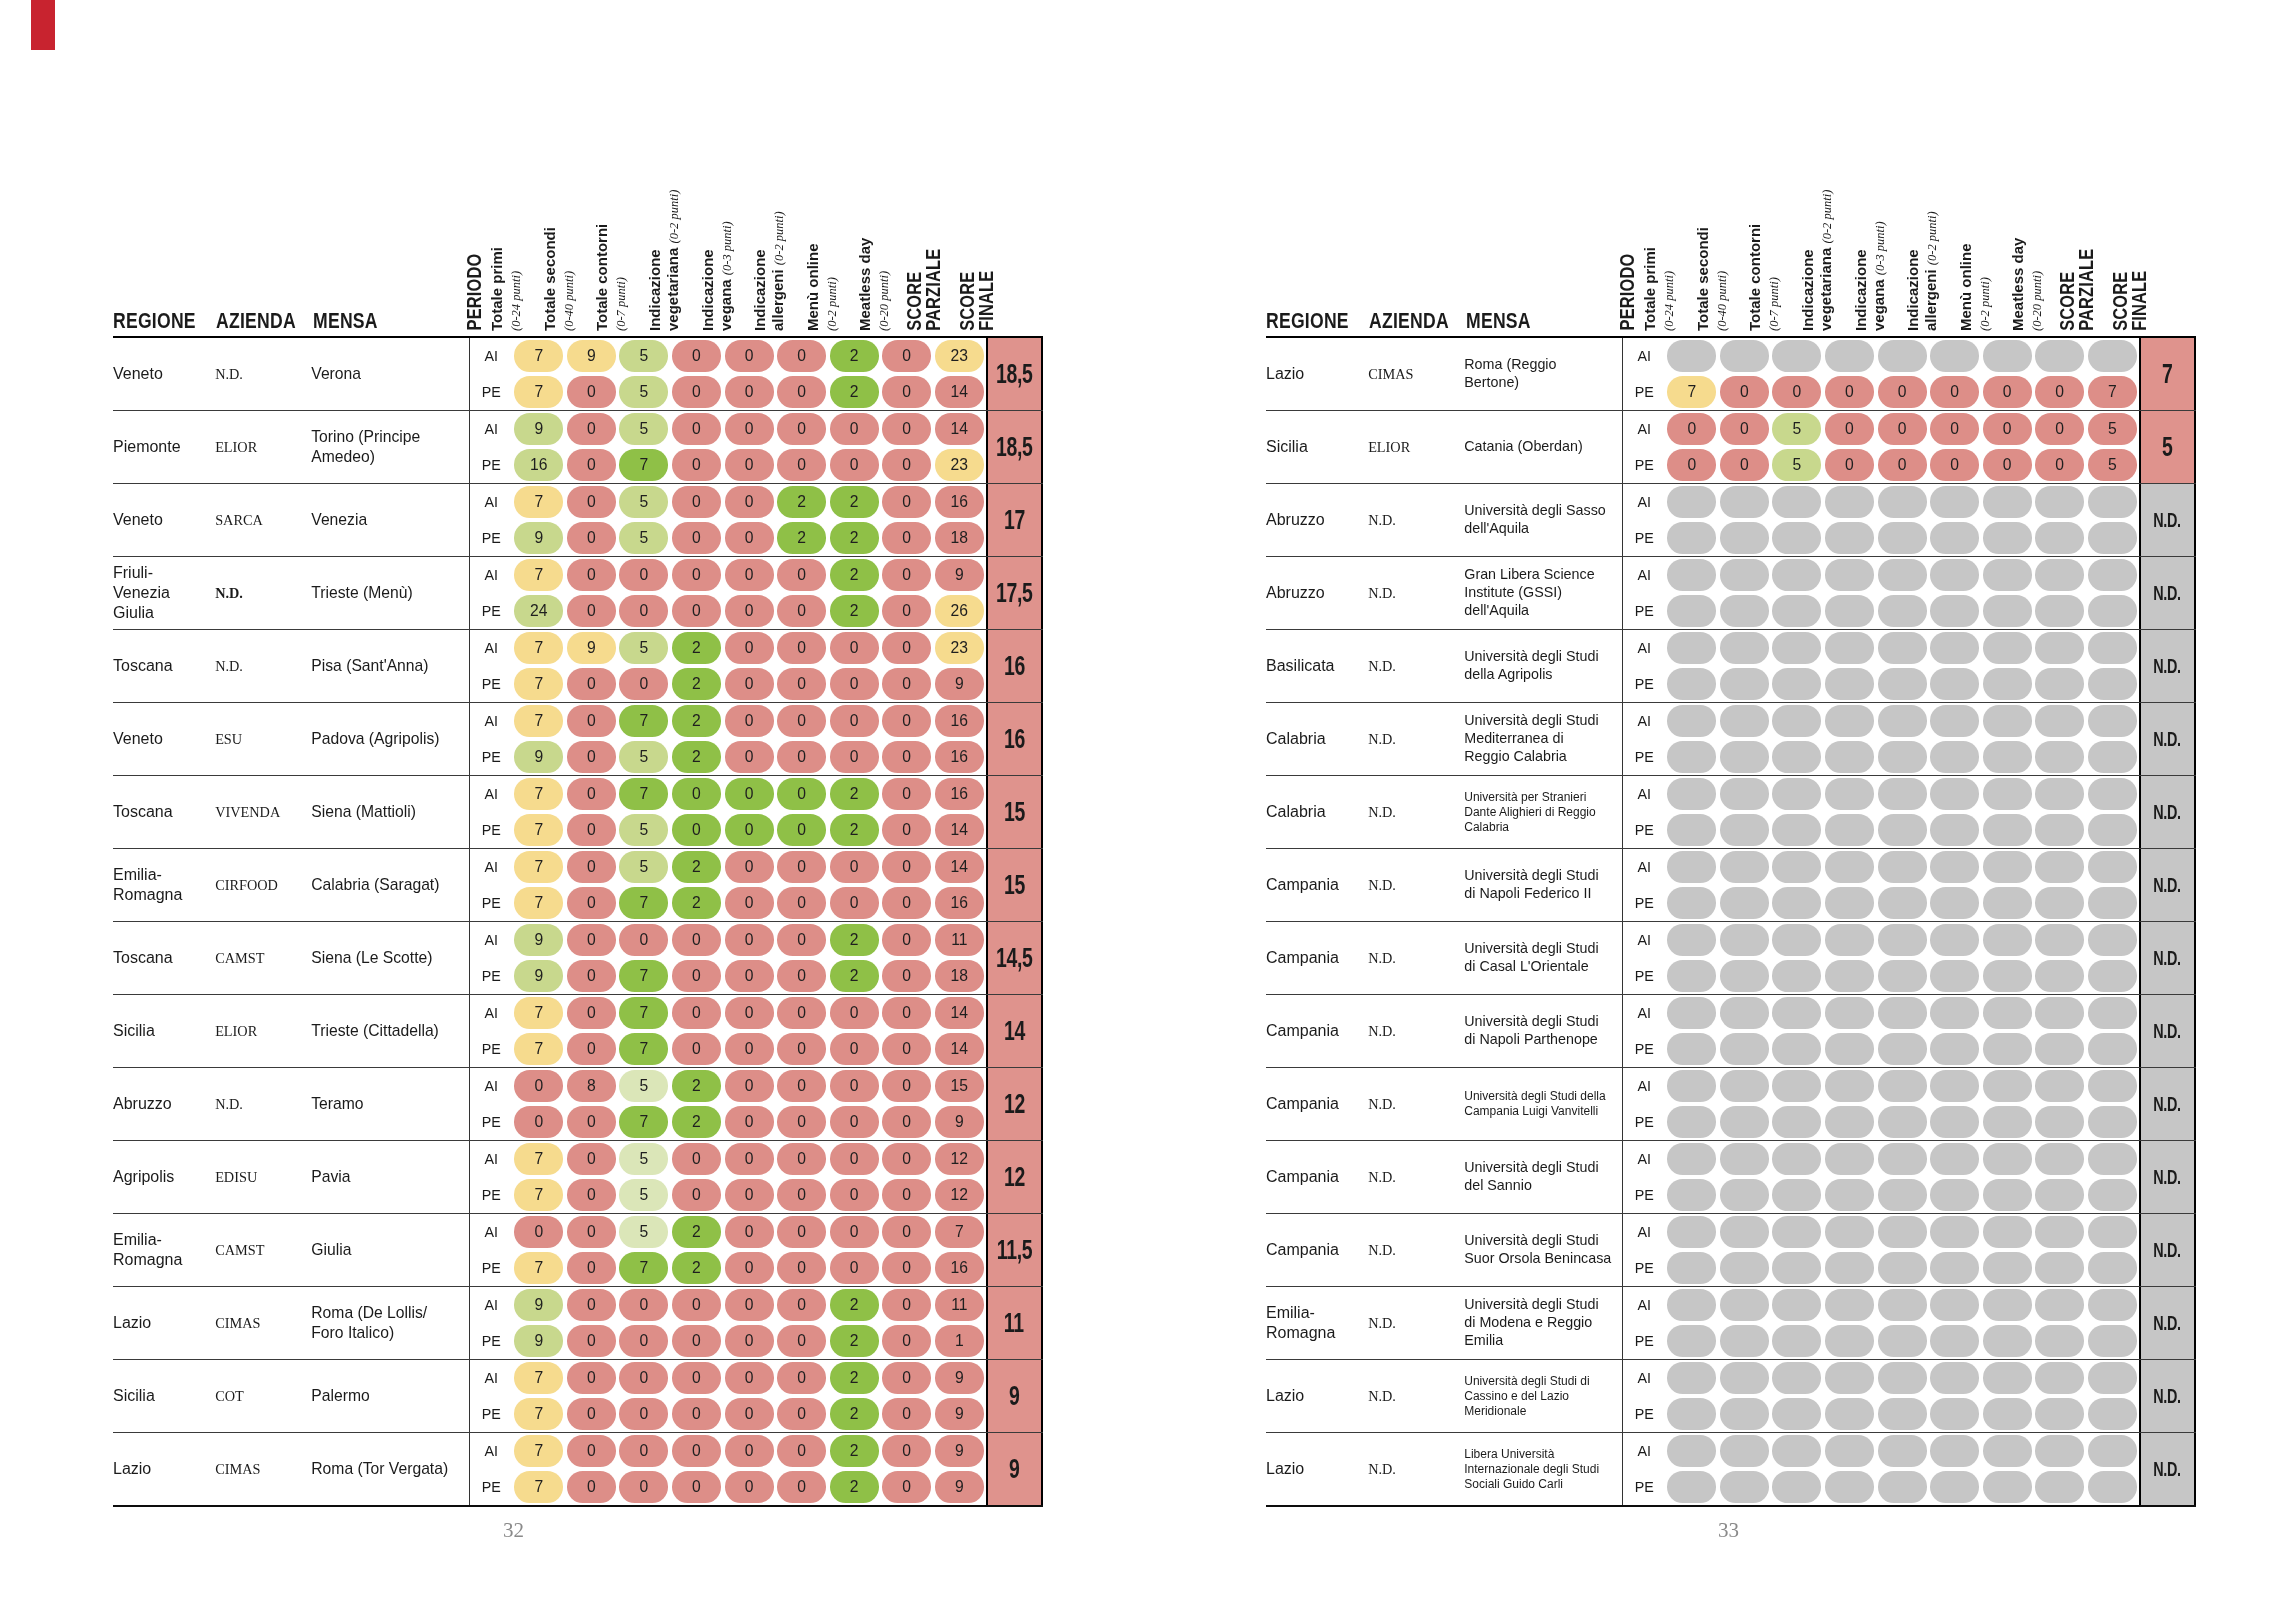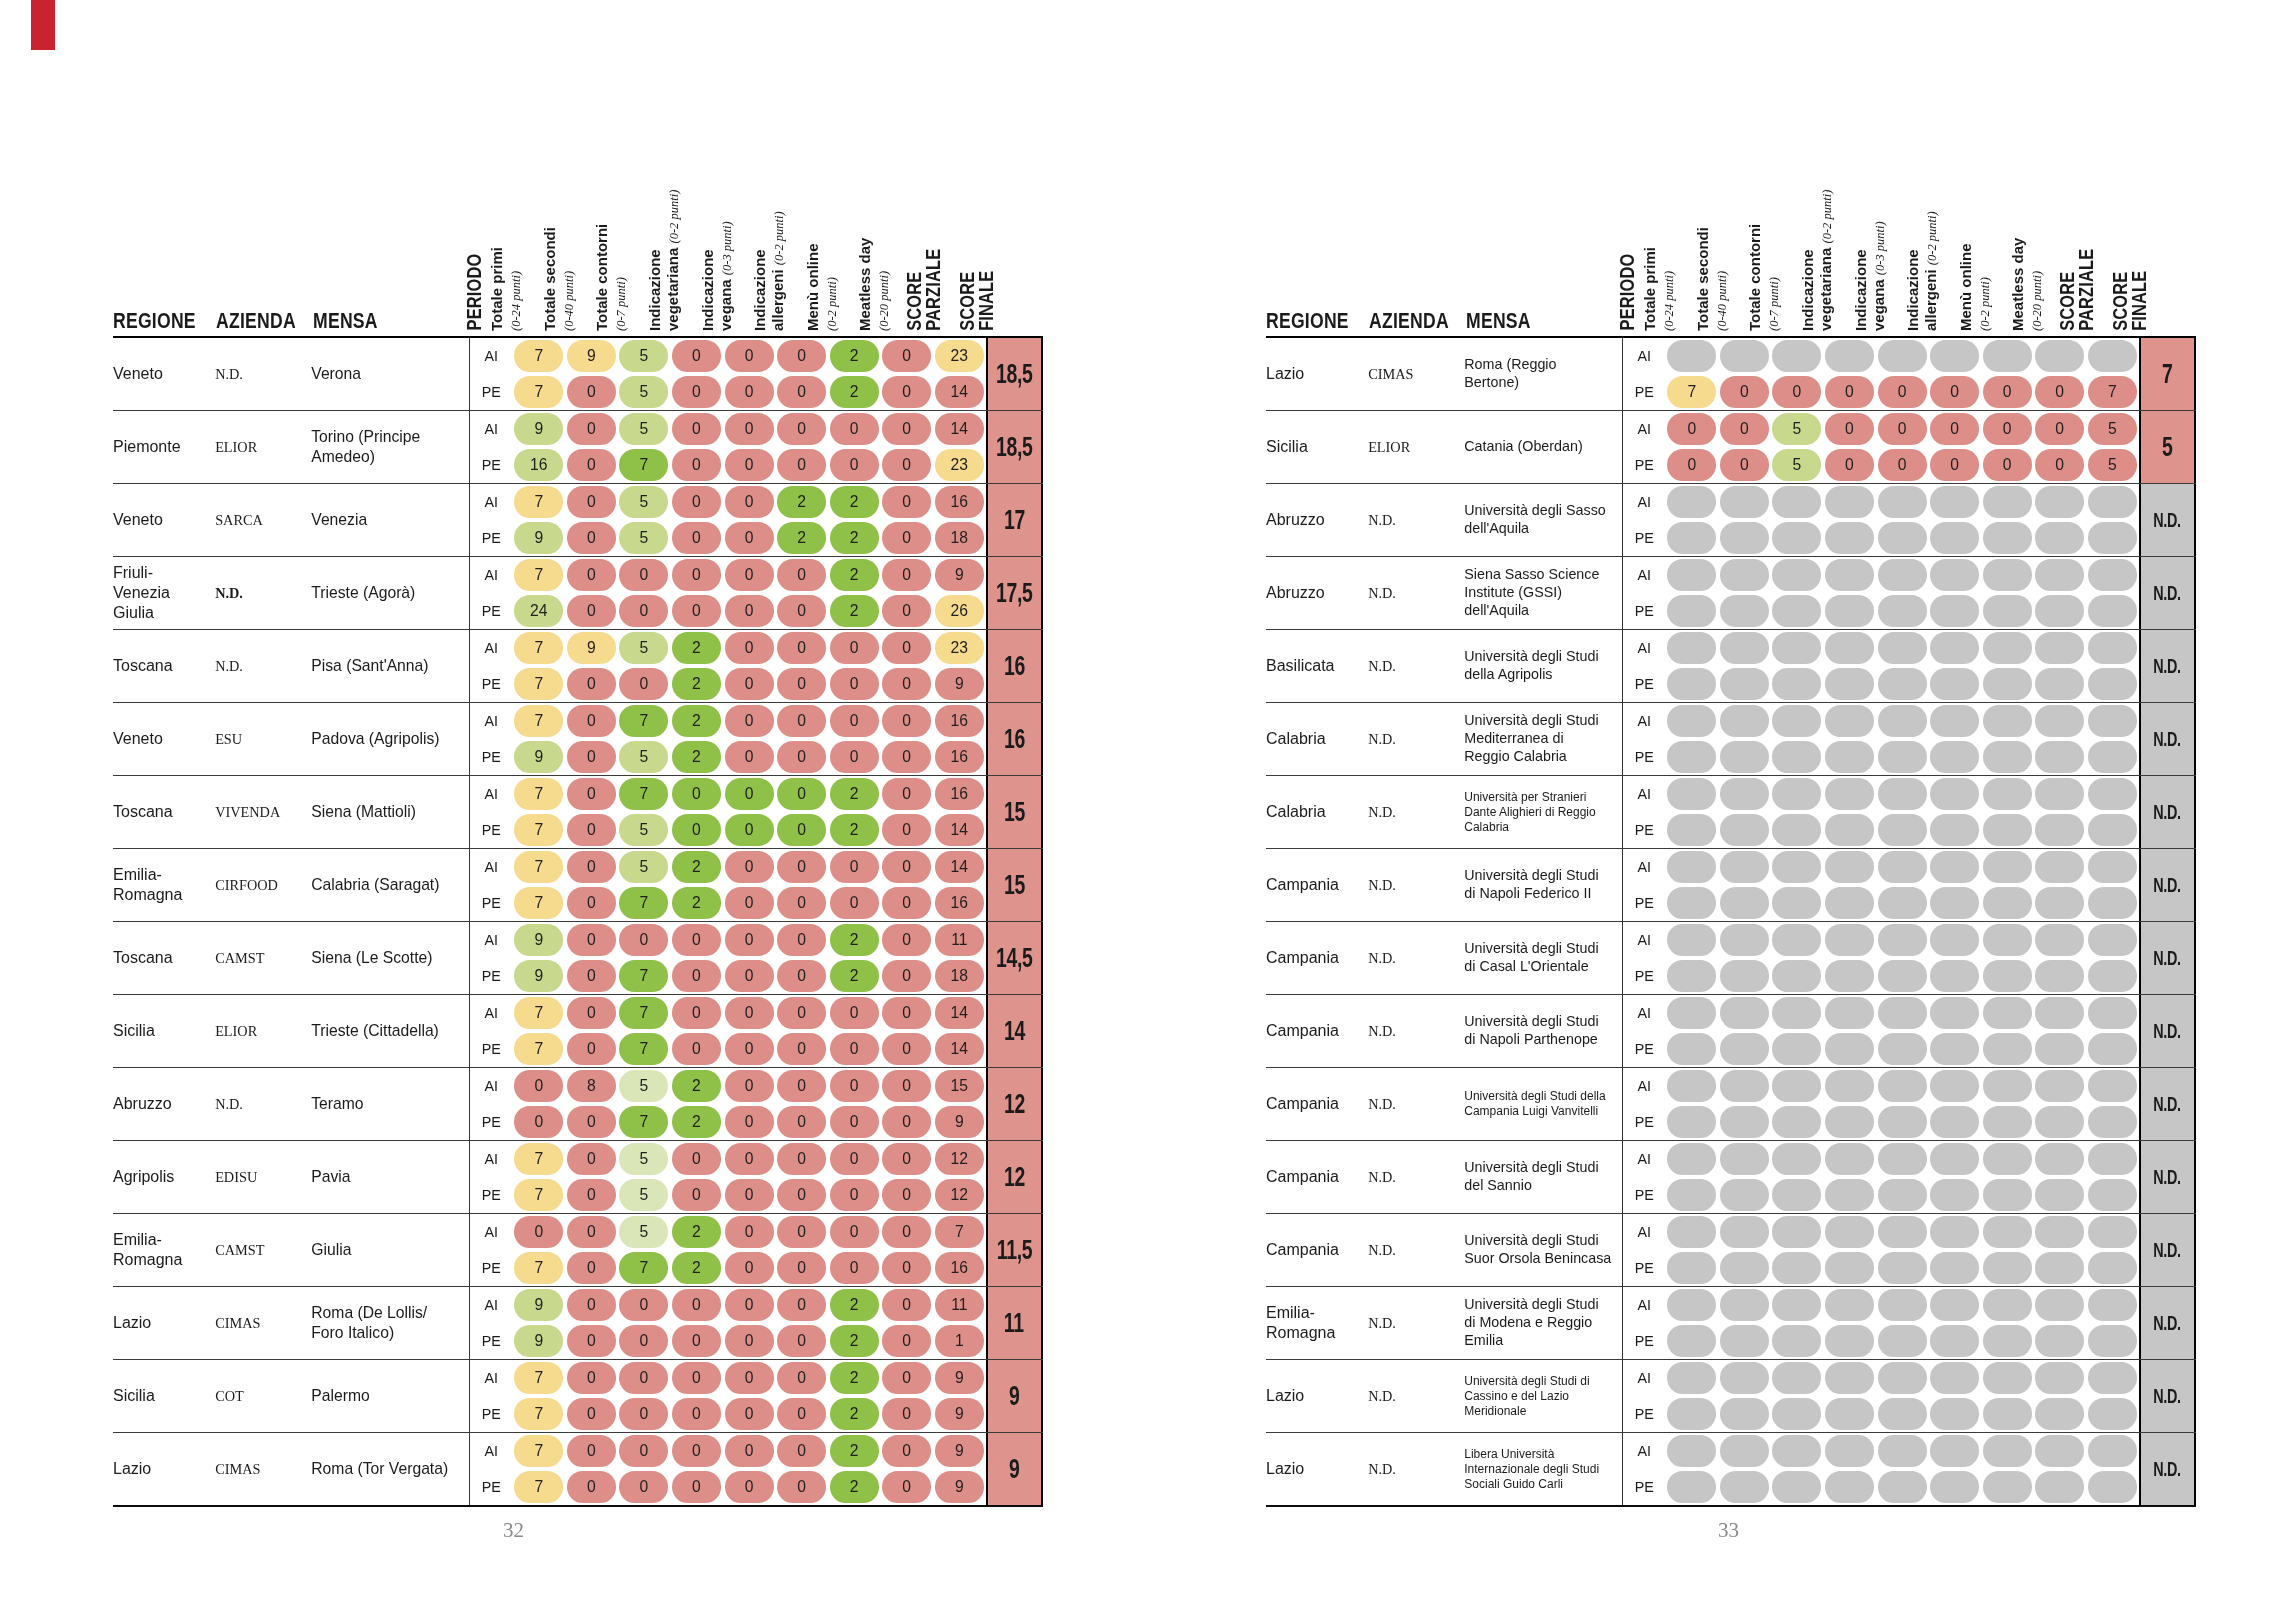--- a/index.html
+++ b/index.html
@@ -325,21 +325,21 @@
           <div class="cs" style="background: rgb(223, 147, 141);">
             <div class="val">17</div>
           </div>
         </div>
         <div class="row">
           <div class="cell-text cr">
             <div>Friuli-Venezia Giulia</div>
           </div>
           <div class="cell-text ca b">N.D.</div>
           <div class="cell-text cm">
-            <div>Trieste (Agorà)</div>
+            <div>Trieste (Menù)</div>
           </div>
           <div class="cp">
             <div class="plabel">AI</div>
             <div class="plabel">PE</div>
           </div>
           <div class="cd">
             <div class="subrow">
               <div class="cellp">
                 <div class="pill" style="background: rgb(246, 219, 142);">7</div>
               </div>
@@ -1593,21 +1593,21 @@
           <div class="cs nd" style="background: rgb(198, 198, 198);">
             <div class="val">N.D.</div>
           </div>
         </div>
         <div class="row">
           <div class="cell-text cr">
             <div>Abruzzo</div>
           </div>
           <div class="cell-text ca">N.D.</div>
           <div class="cell-text cm">
-            <div>Siena Sasso Science Institute (GSSI) dell'Aquila</div>
+            <div>Gran Libera Science Institute (GSSI) dell'Aquila</div>
           </div>
           <div class="cp">
             <div class="plabel">AI</div>
             <div class="plabel">PE</div>
           </div>
           <div class="cd">
             <div class="subrow">
               <div class="cellp">
                 <div class="pill" style="background: rgb(198, 198, 198);"></div>
               </div>

